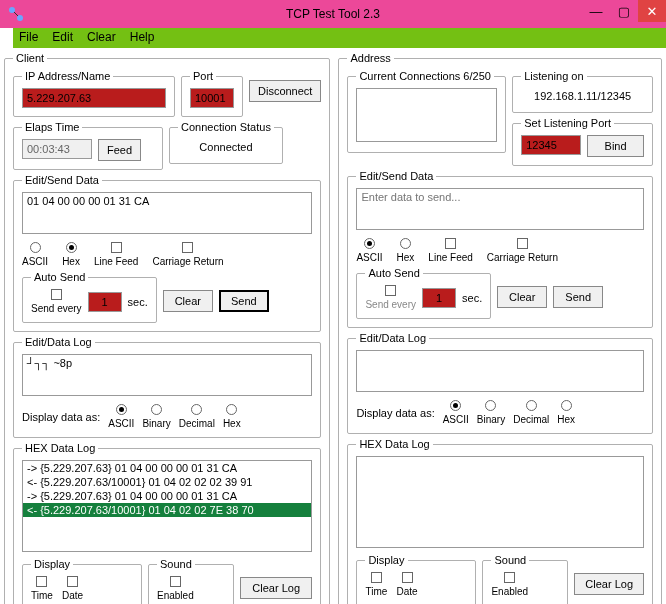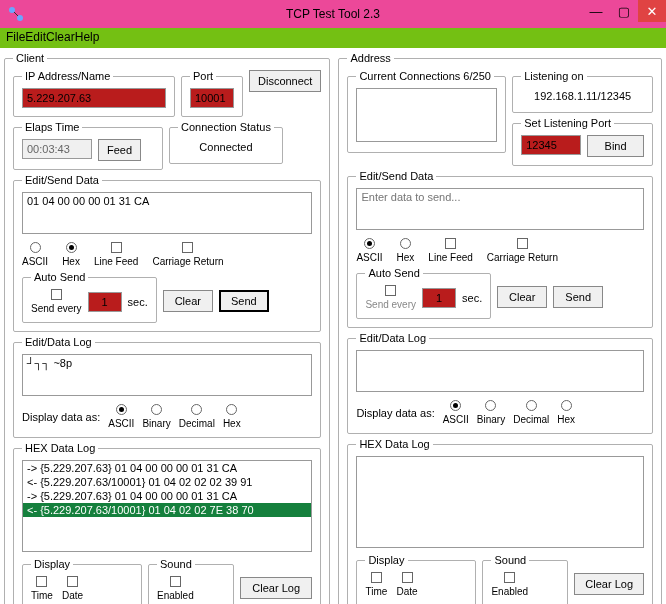--- a/index.html
+++ b/index.html
@@ -43,22 +43,23 @@
     width: 28px; height: 22px;
     display: flex; align-items: center; justify-content: center;
     font-size: 13px;
     cursor: pointer;
   }
   .win-close { background: #e04343; color: #fff; }
   .menubar {
     background: #74c013;
     padding: 2px 6px 4px 6px;
     display: flex;
-    gap: 0;
+    gap: 14px;
     font-size: 12px;
+    margin-left: 13px;
   }
   .menubar span { cursor: pointer; }
   .content {
     display: flex;
     padding: 4px;
     gap: 8px;
   }
   .col { flex: 1; display: flex; flex-direction: column; gap: 4px; }
   fieldset {
     border: 1px solid #b0b0b0;
@@ -185,21 +186,21 @@
 
     <div class="row">
       <fieldset class="fs-ip">
         <legend>IP Address/Name</legend>
         <input type="text" style="width: 100%;" value="5.229.207.63">
       </fieldset>
       <fieldset class="fs-port">
         <legend>Port</legend>
         <input type="text" style="width: 100%;" value="10001">
       </fieldset>
-      <button style="flex:1;">Disconnect</button>
+      <button style="margin-top:10px;flex:1;">Disconnect</button>
     </div>
 
     <div class="row">
       <fieldset class="fs-elaps">
         <legend>Elaps Time</legend>
         <div class="row gap6">
           <input type="text" class="readonly" style="width: 70px;" readonly="" value="00:03:43">
           <button>Feed</button>
         </div>
       </fieldset>

